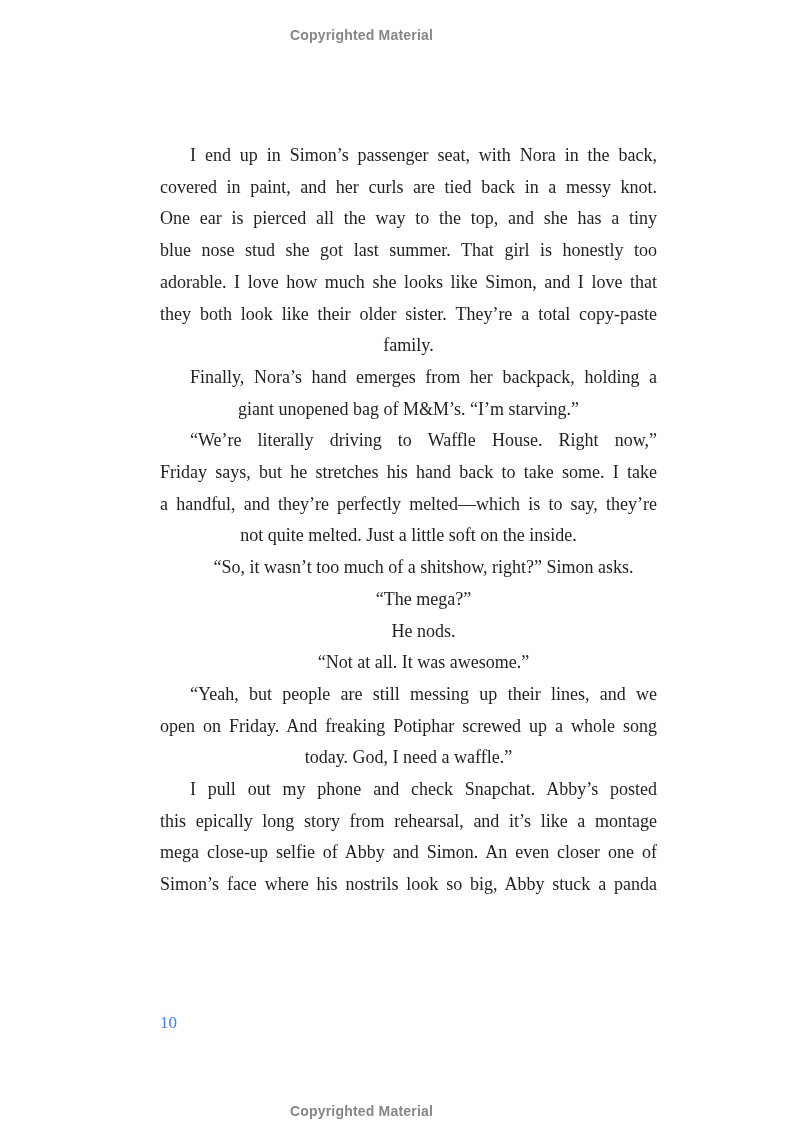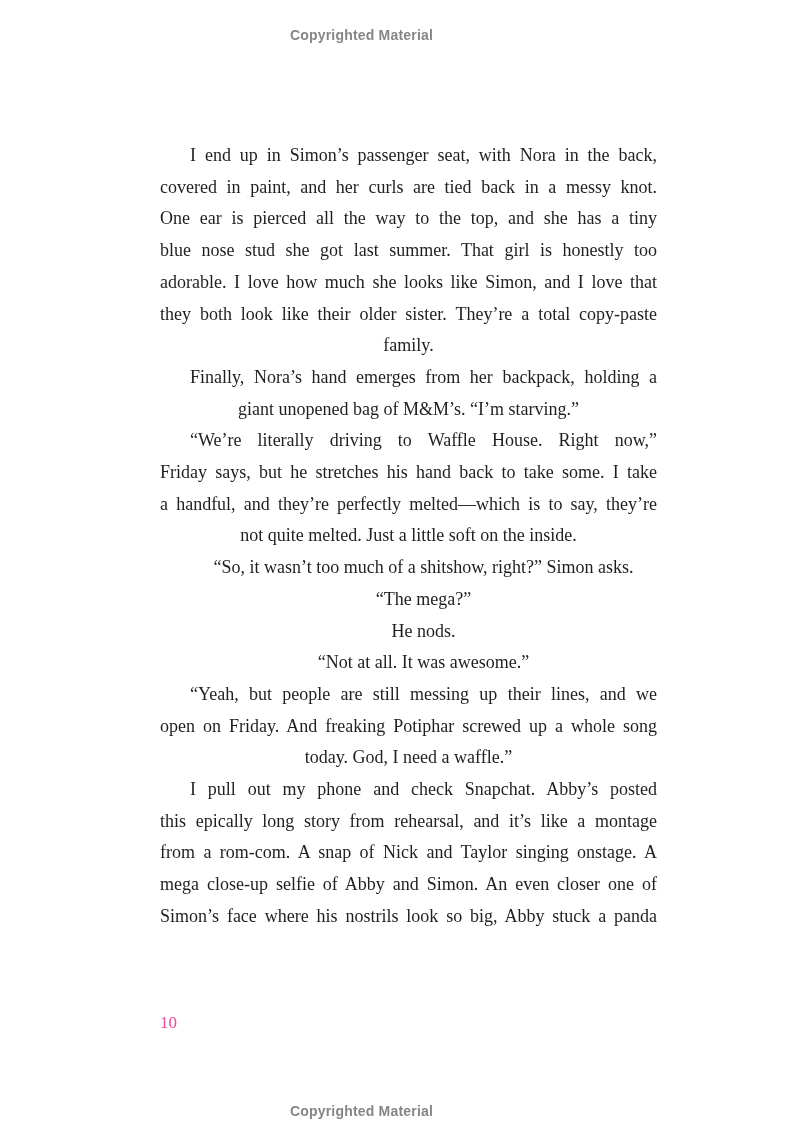--- a/index.html
+++ b/index.html
@@ -47,21 +47,21 @@
     text-align: center;
     white-space: nowrap;
   }
   .line.indent { text-indent: 30px; }
 
   .page-number {
     position: absolute;
     left: 160px;
     top: 1013px;
     font-size: 17px;
-    color: #ec4899;
+    color: #3b82f6;
   }
 </style>
 </head>
 <body>
 
 <div class="page">
 
   <div class="copyright top">Copyrighted Material</div>
 
   <div class="body-text">
@@ -80,21 +80,20 @@
     <div class="line l">not quite melted. Just a little soft on the inside.</div>
     <div class="line l indent">“So, it wasn’t too much of a shitshow, right?” Simon asks.</div>
     <div class="line l indent">“The mega?”</div>
     <div class="line l indent">He nods.</div>
     <div class="line l indent">“Not at all. It was awesome.”</div>
     <div class="line j indent">“Yeah, but people are still messing up their lines, and we</div>
     <div class="line j">open on Friday. And freaking Potiphar screwed up a whole song</div>
     <div class="line l">today. God, I need a waffle.”</div>
     <div class="line j indent">I pull out my phone and check Snapchat. Abby’s posted</div>
     <div class="line j">this epically long story from rehearsal, and it’s like a montage</div>
-    <div class="line j">from a rom-com. A snap of Nick and Taylor singing onstage. A</div>
     <div class="line j">mega close-up selfie of Abby and Simon. An even closer one of</div>
     <div class="line j">Simon’s face where his nostrils look so big, Abby stuck a panda</div>
   </div>
 
   <div class="page-number">10</div>
 
   <div class="copyright bottom">Copyrighted Material</div>
 
 </div>
 

